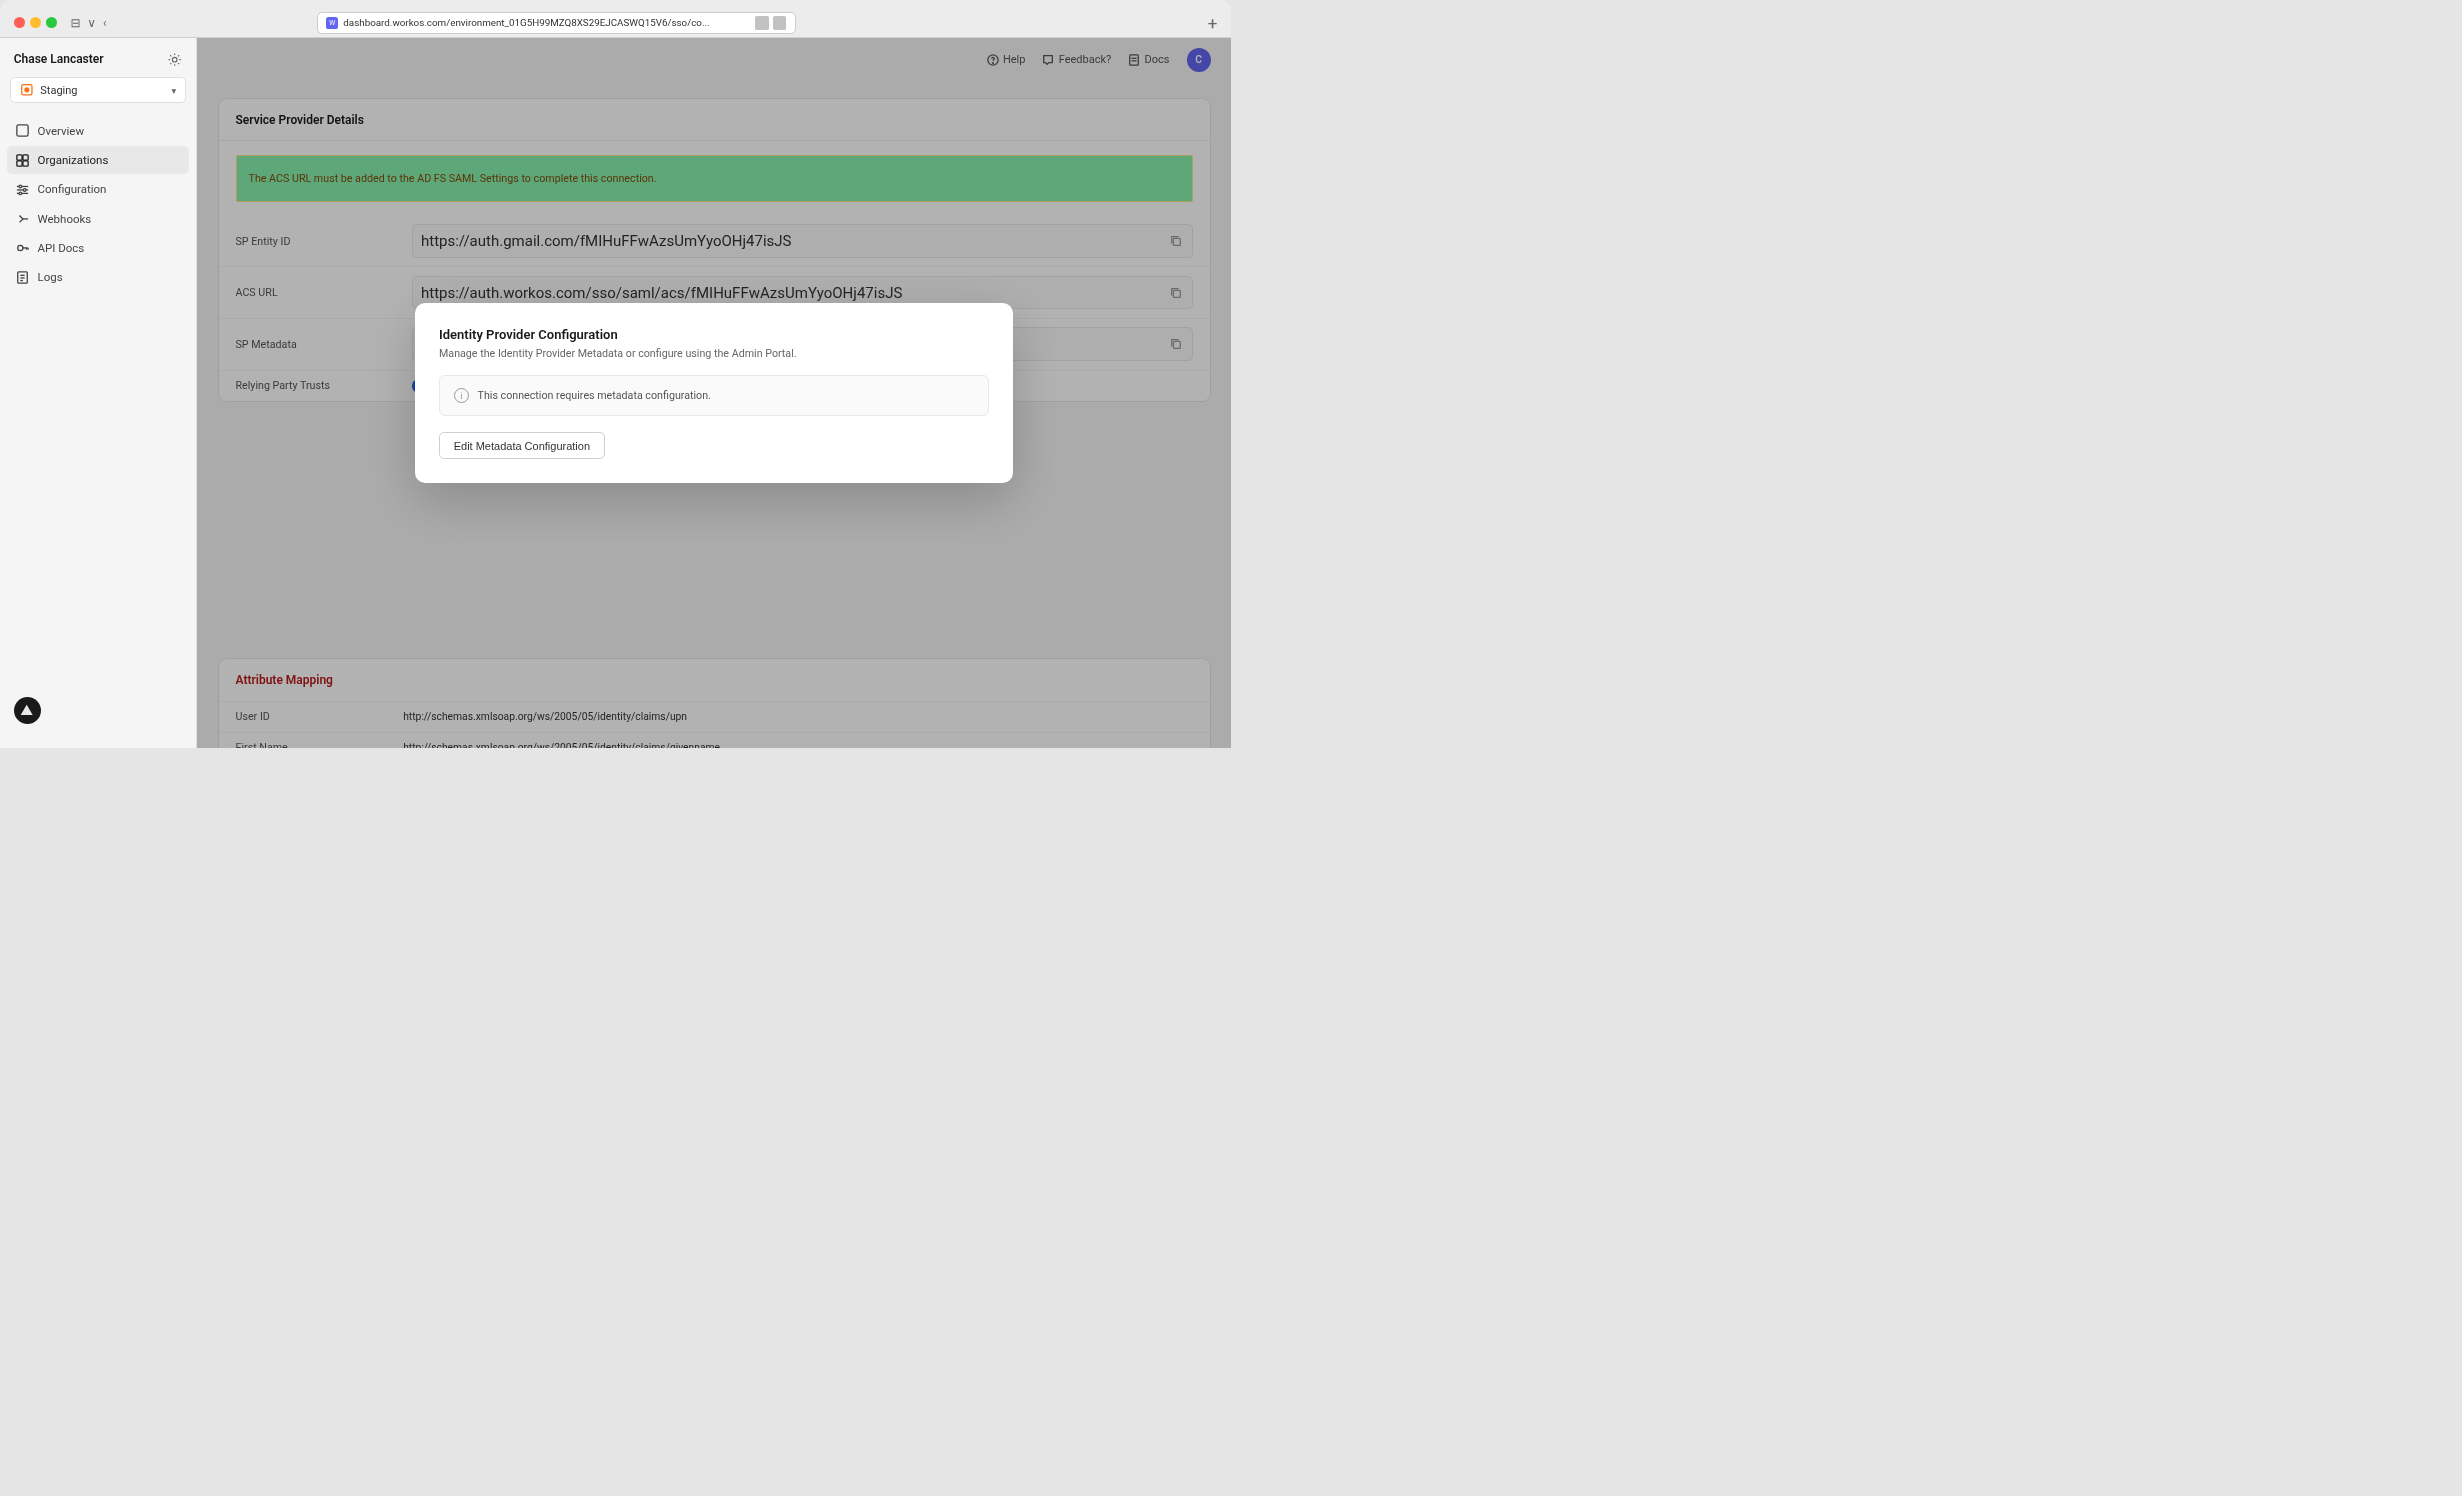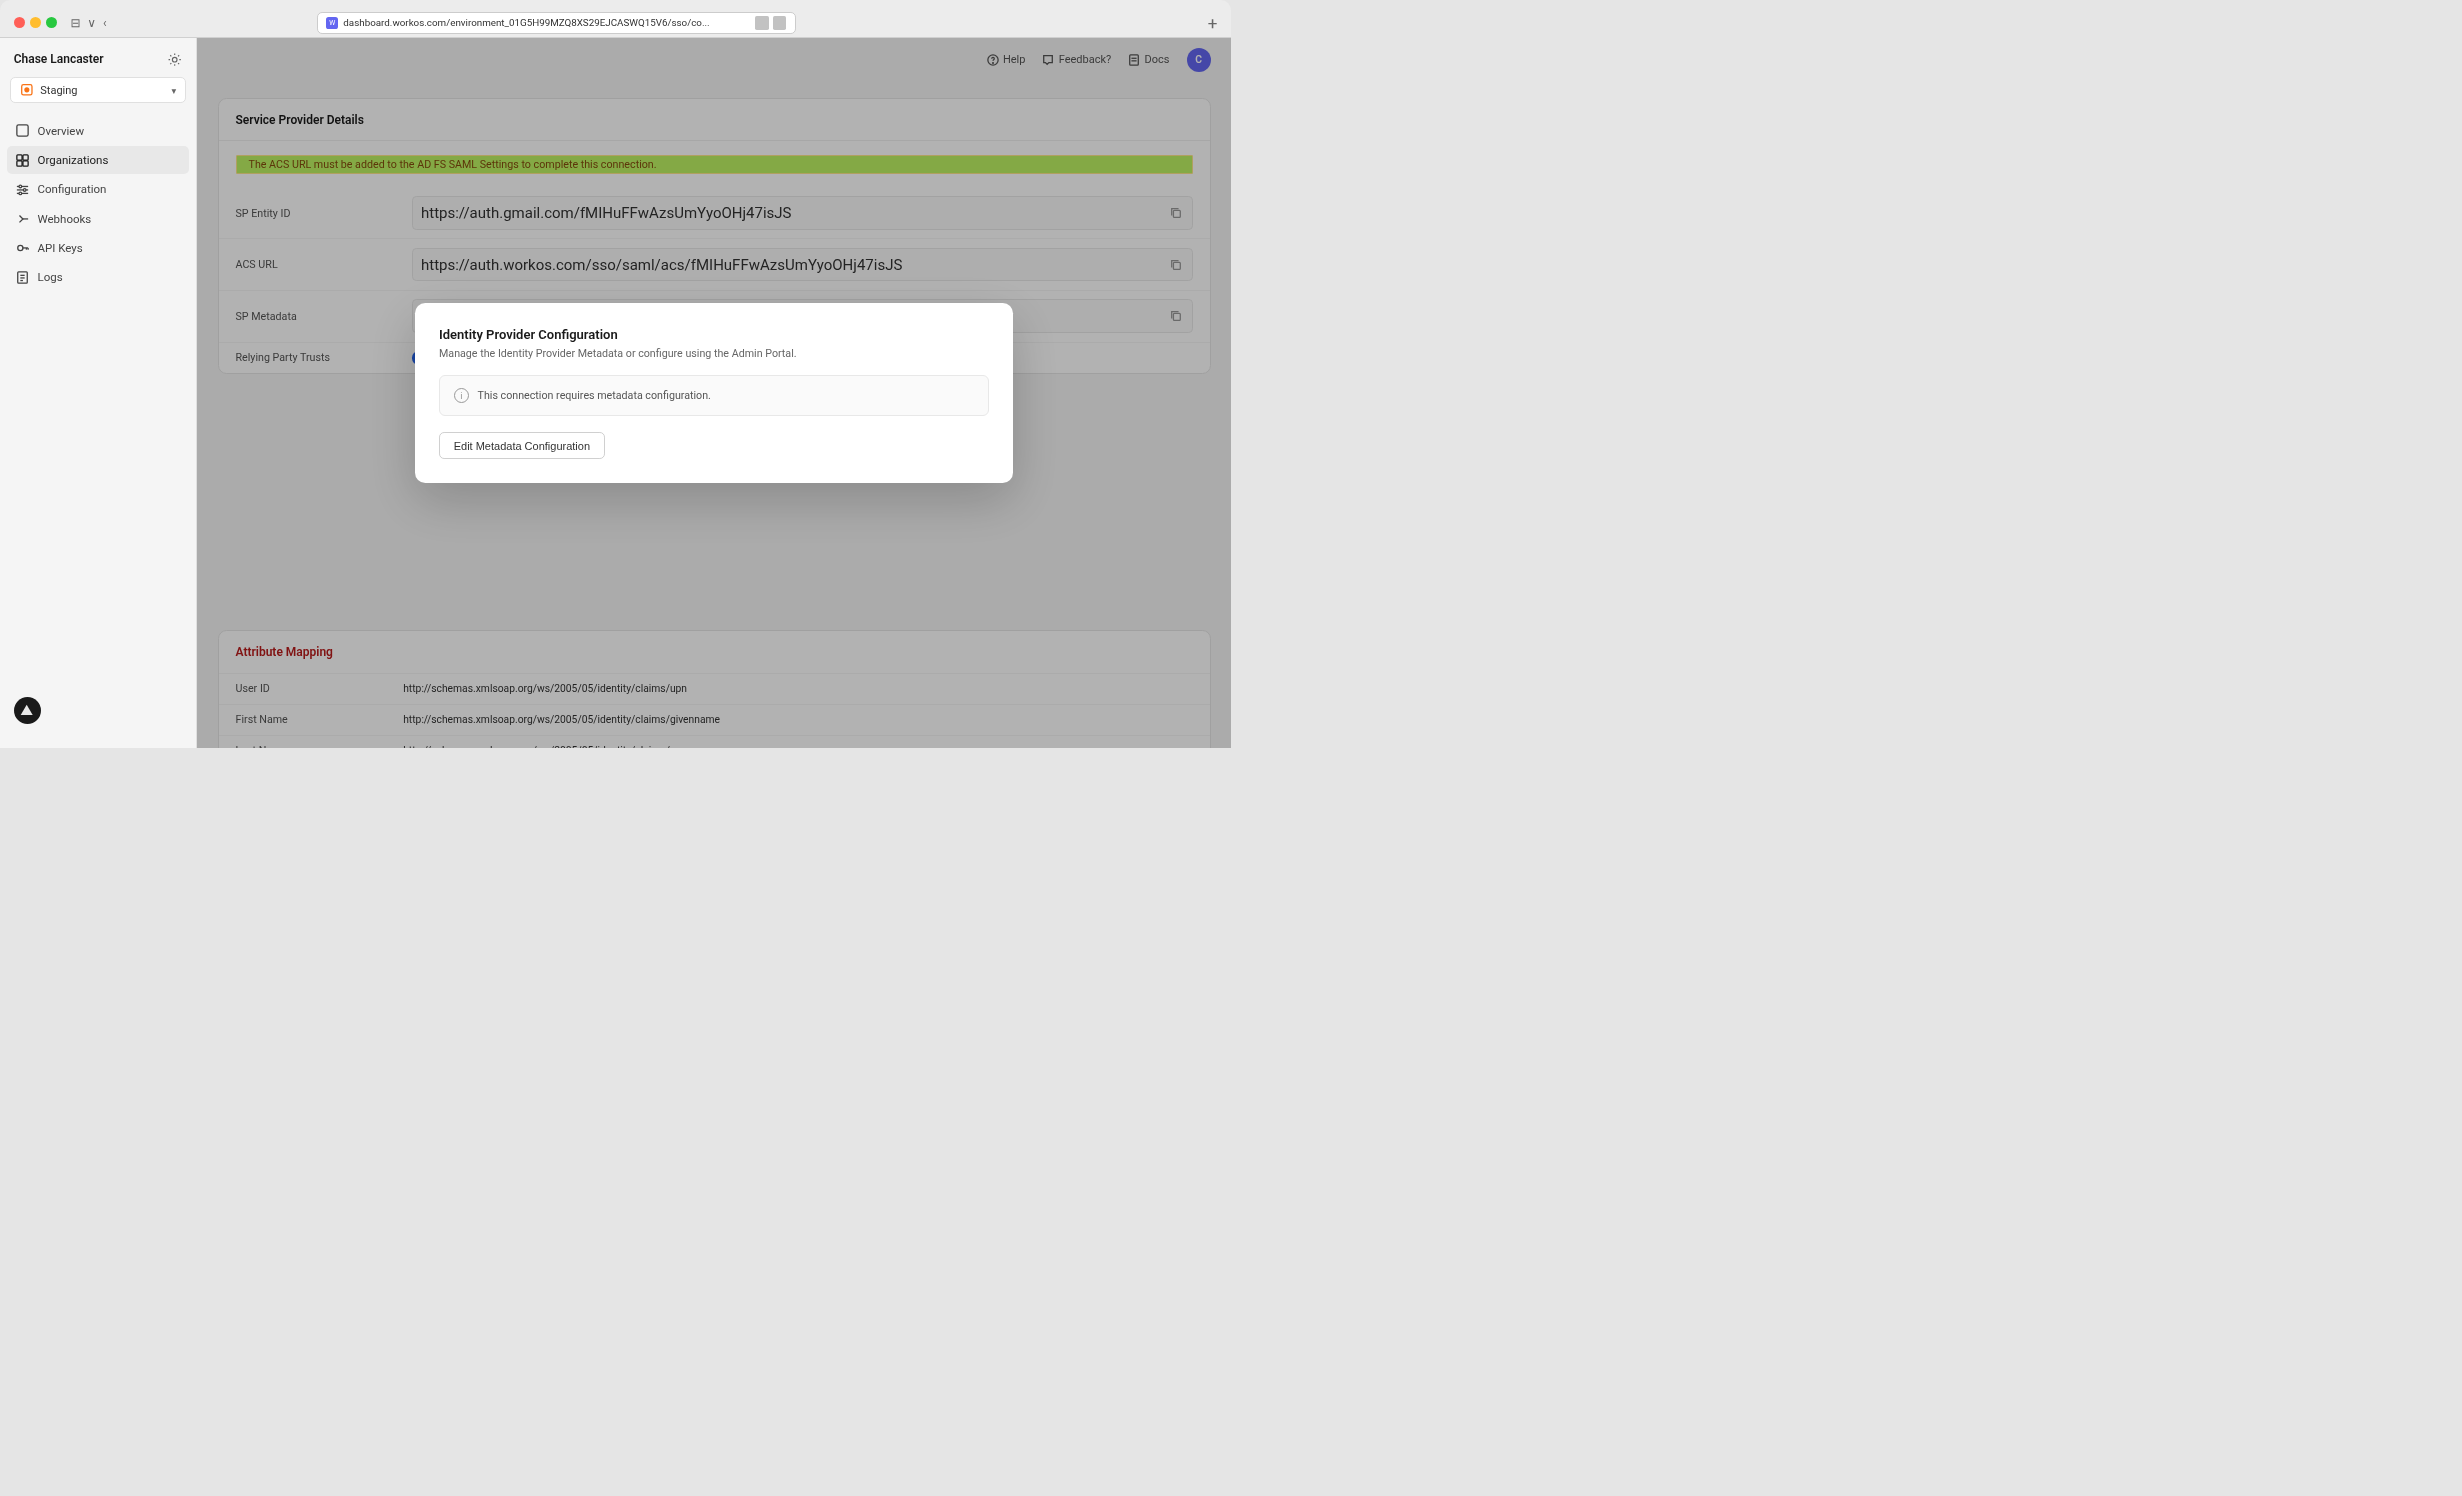--- a/index.html
+++ b/index.html
@@ -246,24 +246,24 @@
       font-size: 12px;
       font-weight: 600;
       color: #1a1a1a;
       padding: 13.7px 17px;
       border-bottom: 0.9px solid #f0f0f0;
     }
 
     
     .warning-banner {
       margin: 13.7px 17px;
-      background: #bef264;
+      background: #86efac;
       border: 0.9px solid #fde68a;
       border-radius: 1px;
-      padding: 2px 12px;
+      padding: 16px 12px;
       font-size: 10.7px;
       color: #854d0e;
     }
 
     
     .form-row {
       display: flex;
       align-items: center;
       padding: 8.5px 17px;
       border-bottom: 0.9px solid #f5f5f5;
@@ -519,21 +519,21 @@
       </div>
       <div class="nav-item">
         <span class="nav-item-icon">
           <svg width="13" height="13" viewBox="0 0 15 15" fill="none" stroke="currentColor" stroke-width="1.5">
             <circle cx="5" cy="8" r="3"></circle>
             <line x1="7.5" y1="8" x2="14" y2="8"></line>
             <line x1="12" y1="8" x2="12" y2="10"></line>
             <line x1="14" y1="8" x2="14" y2="10"></line>
           </svg>
         </span>
-        <span>API Keys</span>
+        <span>API Docs</span>
       </div>
       <div class="nav-item">
         <span class="nav-item-icon">
           <svg width="13" height="13" viewBox="0 0 15 15" fill="none" stroke="currentColor" stroke-width="1.5">
             <rect x="2" y="1" width="11" height="13" rx="1"></rect>
             <line x1="5" y1="5" x2="10" y2="5"></line>
             <line x1="5" y1="8" x2="10" y2="8"></line>
             <line x1="5" y1="11" x2="8" y2="11"></line>
           </svg>
         </span>

